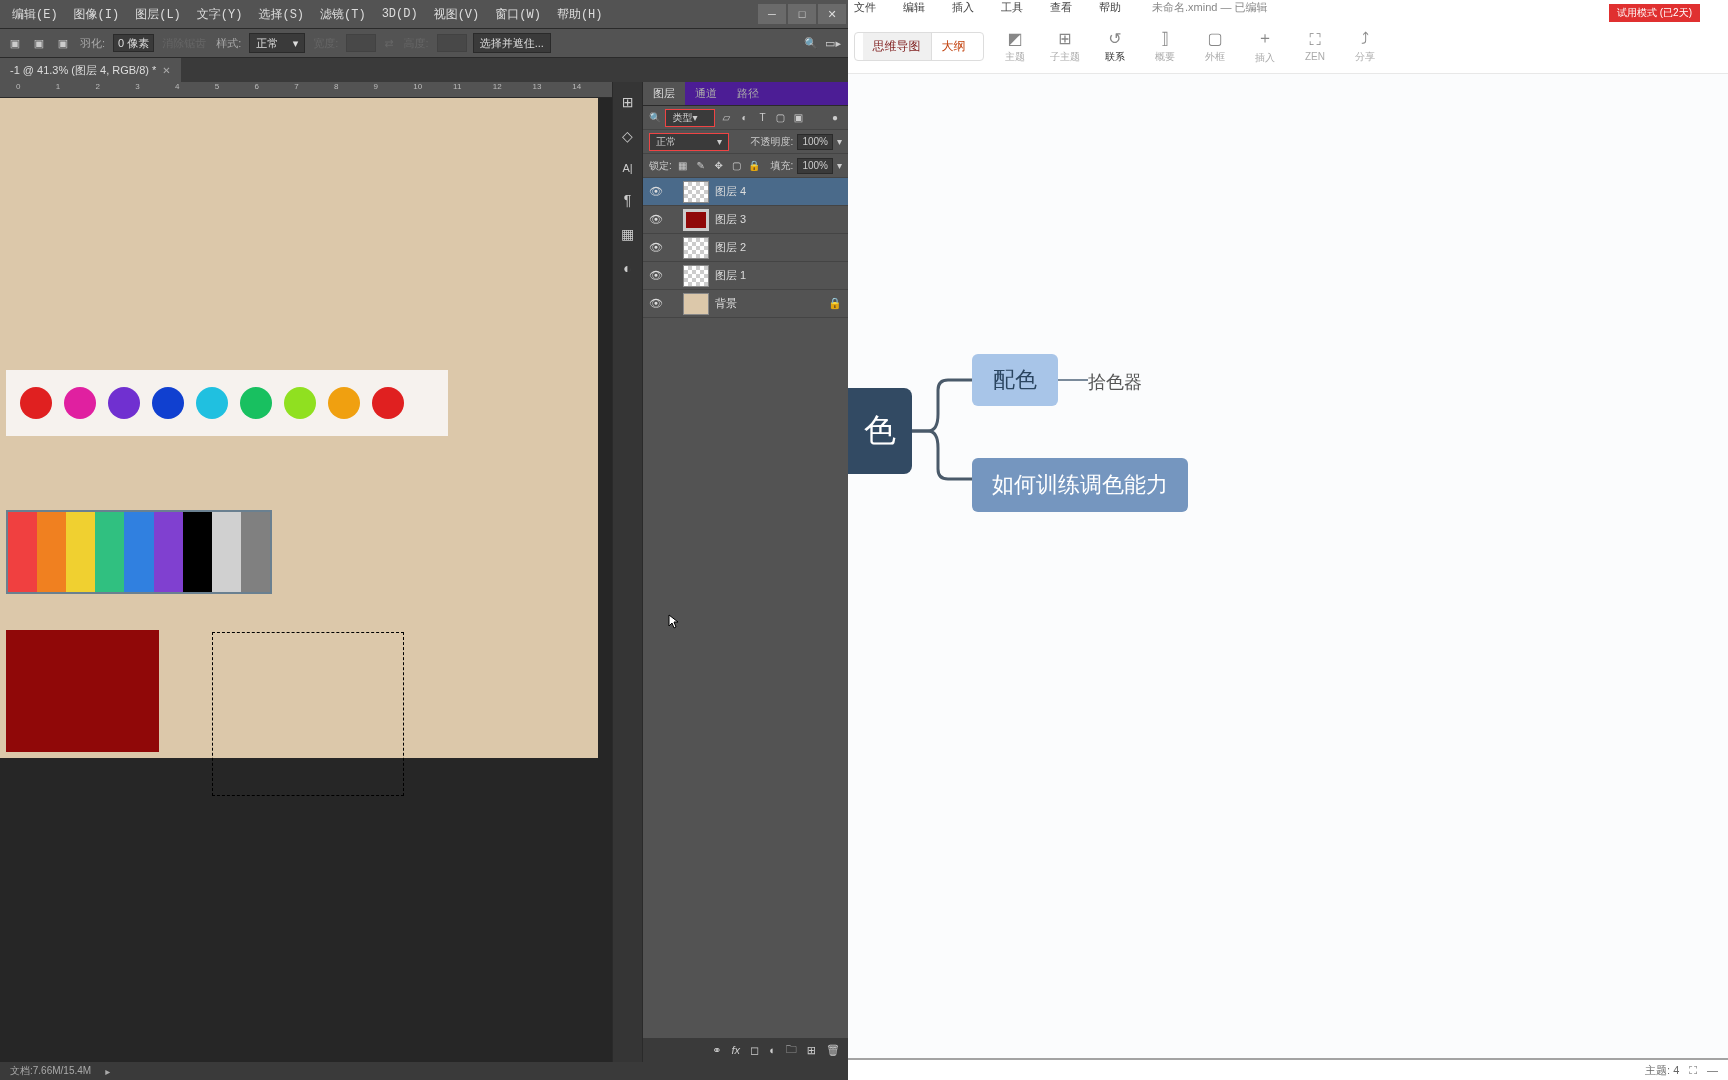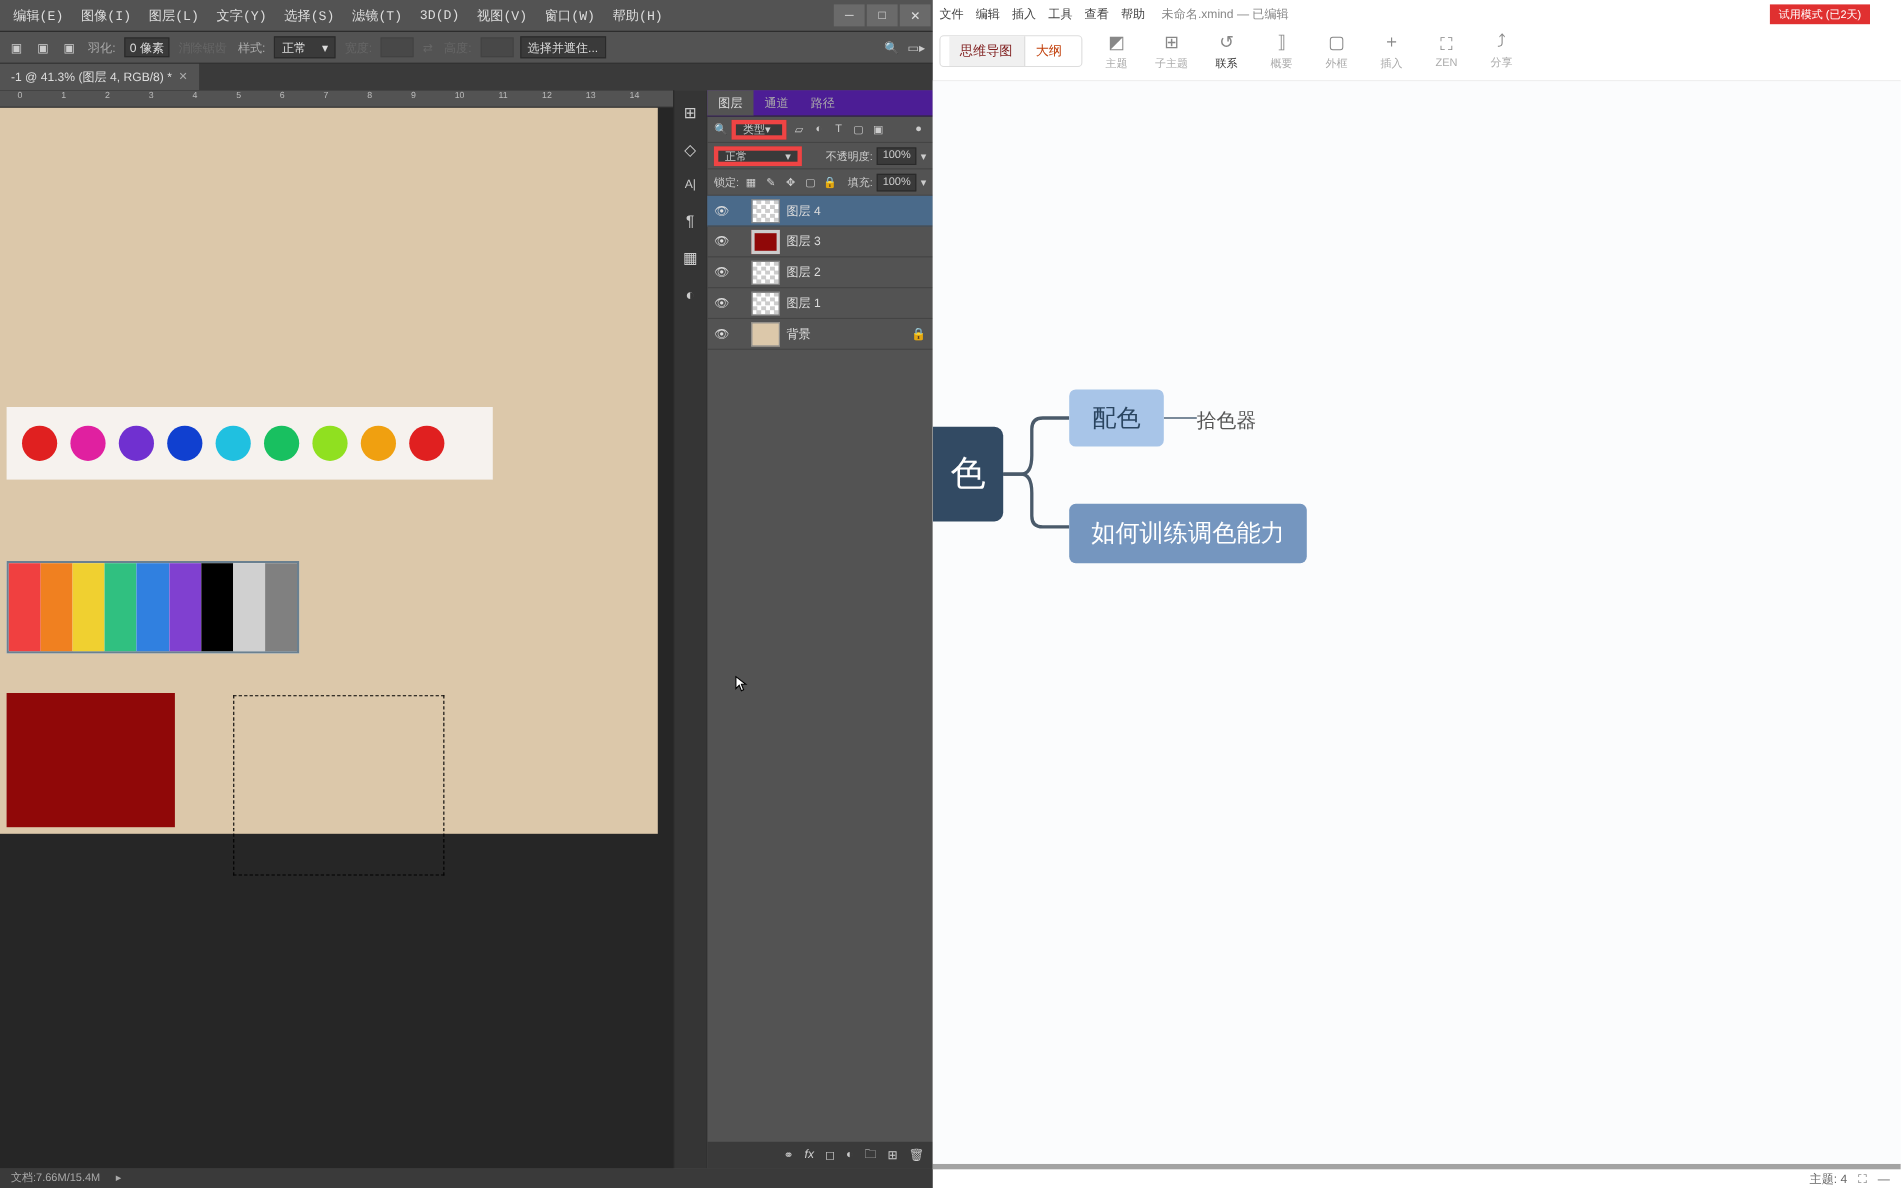--- a/index.html
+++ b/index.html
@@ -35,59 +35,59 @@
 .red-block { position: absolute; top: 548px; left: 6px; width: 153px; height: 122px; background: #900808; }
 .sel-rect { position: absolute; top: 550px; left: 212px; width: 192px; height: 164px; border: 1px dashed #000; }
 
 .ps-collapsed { width: 30px; background: rgba(50,50,50,0.9); border-left: 1px solid #2a2a2a; display: flex; flex-direction: column; align-items: center; gap: 18px; padding-top: 12px; color: #ccc; font-size: 14px; }
 
 .ps-panels { flex: 1; background: #535353; border-left: 1px solid #2a2a2a; display: flex; flex-direction: column; }
 .panel-tabs { height: 24px; background: #4c1d95; display: flex; align-items: flex-end; font-size: 11px; color: #aaa; border-bottom: 1px solid #2a2a2a; }
 .panel-tabs .tab { padding: 4px 10px; }
 .panel-tabs .tab.active { background: #535353; color: #ddd; }
 .panel-row { height: 24px; display: flex; align-items: center; padding: 0 6px; gap: 4px; font-size: 10px; color: #ccc; border-bottom: 1px solid #444; }
-.panel-row .sel { background: #3a3a3a; border: 4px solid #ef4444; padding: 1px 6px; height: 18px; min-width: 50px; display: flex; align-items: center; }
+.panel-row .sel { background: #3a3a3a; border: 1px solid #ef4444; padding: 1px 6px; height: 18px; min-width: 50px; display: flex; align-items: center; }
 .panel-row .val { background: #3a3a3a; border: 1px solid #2a2a2a; padding: 1px 4px; min-width: 32px; height: 16px; }
 .panel-row .icn { width: 14px; height: 14px; display: flex; align-items: center; justify-content: center; }
 .layers-list { flex: 1; }
 .layer { height: 28px; display: flex; align-items: center; padding: 0 6px; gap: 6px; border-bottom: 1px solid #444; font-size: 11px; color: #ddd; }
 .layer.sel { background: #4a6a8a; }
 .eye { width: 14px; height: 14px; color: #ddd; font-size: 11px; }
 .thumb { width: 26px; height: 22px; border: 1px solid #888; background: #aaa; }
 .thumb.checker { background: repeating-conic-gradient(#ccc 0 25%, #fff 0 50%) 0 0/8px 8px; }
 .thumb.red { background: #900808; border: 3px solid #ccc; box-sizing: border-box; }
 .thumb.tan { background: #dcc8aa; }
 .panel-footer { height: 24px; background: #3a3a3a; display: flex; align-items: center; justify-content: flex-end; gap: 10px; padding: 0 8px; color: #ccc; font-size: 11px; }
 
 .ps-status { height: 18px; background: #3a3a3a; color: #aaa; font-size: 10px; display: flex; align-items: center; padding: 0 10px; gap: 14px; }
 
 .cursor { position: absolute; left: 668px; top: 614px; width: 12px; height: 16px; pointer-events: none; }
 .cursor svg { width: 100%; height: 100%; }
 
 
 .xm-app { flex: 1; height: 1080px; background: #fff; display: flex; flex-direction: column; position: relative; }
-.xm-menubar { height: 20px; display: flex; align-items: flex-end; font-size: 11px; color: #444; padding-left: 6px; gap: 11px; }
+.xm-menubar { height: 20px; display: flex; align-items: flex-start; font-size: 11px; color: #444; padding-left: 6px; gap: 27px; }
 .xm-title { color: #888; margin-left: 4px; }
 .xm-badge { position: absolute; right: 28px; top: 4px; background: #e03030; color: #fff; font-size: 10px; padding: 2px 8px; }
 .xm-toolbar { height: 54px; border-bottom: 1px solid #e8e8e8; display: flex; }
 .xm-tabs { width: 130px; display: flex; align-items: center; justify-content: center; gap: 0; border: 1px solid #ddd; border-radius: 4px; margin: 12px 6px; overflow: hidden; font-size: 12px; }
 .xm-tabs .t { padding: 6px 10px; color: #c2410c; }
 .xm-tabs .t.active { background: #f0f0f0; color: #7f1d1d; border-right: 1px solid #ddd; }
 .xm-tb-group { display: flex; flex: 1; }
 .xm-tb-item { width: 50px; display: flex; flex-direction: column; align-items: center; justify-content: center; font-size: 10px; color: #aaa; gap: 2px; }
 .xm-tb-item.active { color: #333; }
 .xm-tb-item .ico { font-size: 16px; color: #888; }
 .xm-canvas { flex: 1; position: relative; background: #fbfcfd; overflow: hidden; }
 .node { position: absolute; border-radius: 6px; display: flex; align-items: center; justify-content: center; font-weight: 500; color: #fff; }
 .node.root { left: 0; top: 314px; width: 64px; height: 86px; background: #324a63; font-size: 32px; border-radius: 0 8px 8px 0; }
 .node.blue1 { left: 124px; top: 280px; width: 86px; height: 52px; background: #a8c5e8; color: #2a4560; font-size: 22px; }
 .node.blue2 { left: 124px; top: 384px; width: 216px; height: 54px; background: #7596bf; font-size: 22px; }
 .node.text { left: 240px; top: 296px; width: auto; background: none; color: #555; font-size: 18px; }
 svg.conn { position: absolute; left: 0; top: 0; width: 100%; height: 100%; pointer-events: none; }
-.xm-status { height: 22px; border-top: 5px solid #a3a3a3; display: flex; align-items: center; justify-content: flex-end; padding: 0 10px; font-size: 11px; color: #666; gap: 10px; }
+.xm-status { height: 22px; border-top: 2px solid #a3a3a3; display: flex; align-items: center; justify-content: flex-end; padding: 0 10px; font-size: 11px; color: #666; gap: 10px; }
 </style>
 </head>
 <body>
 
 <div class="ps-app">
   <div class="ps-menubar">
     <span>编辑(E)</span>
     <span>图像(I)</span>
     <span>图层(L)</span>
     <span>文字(Y)</span>

